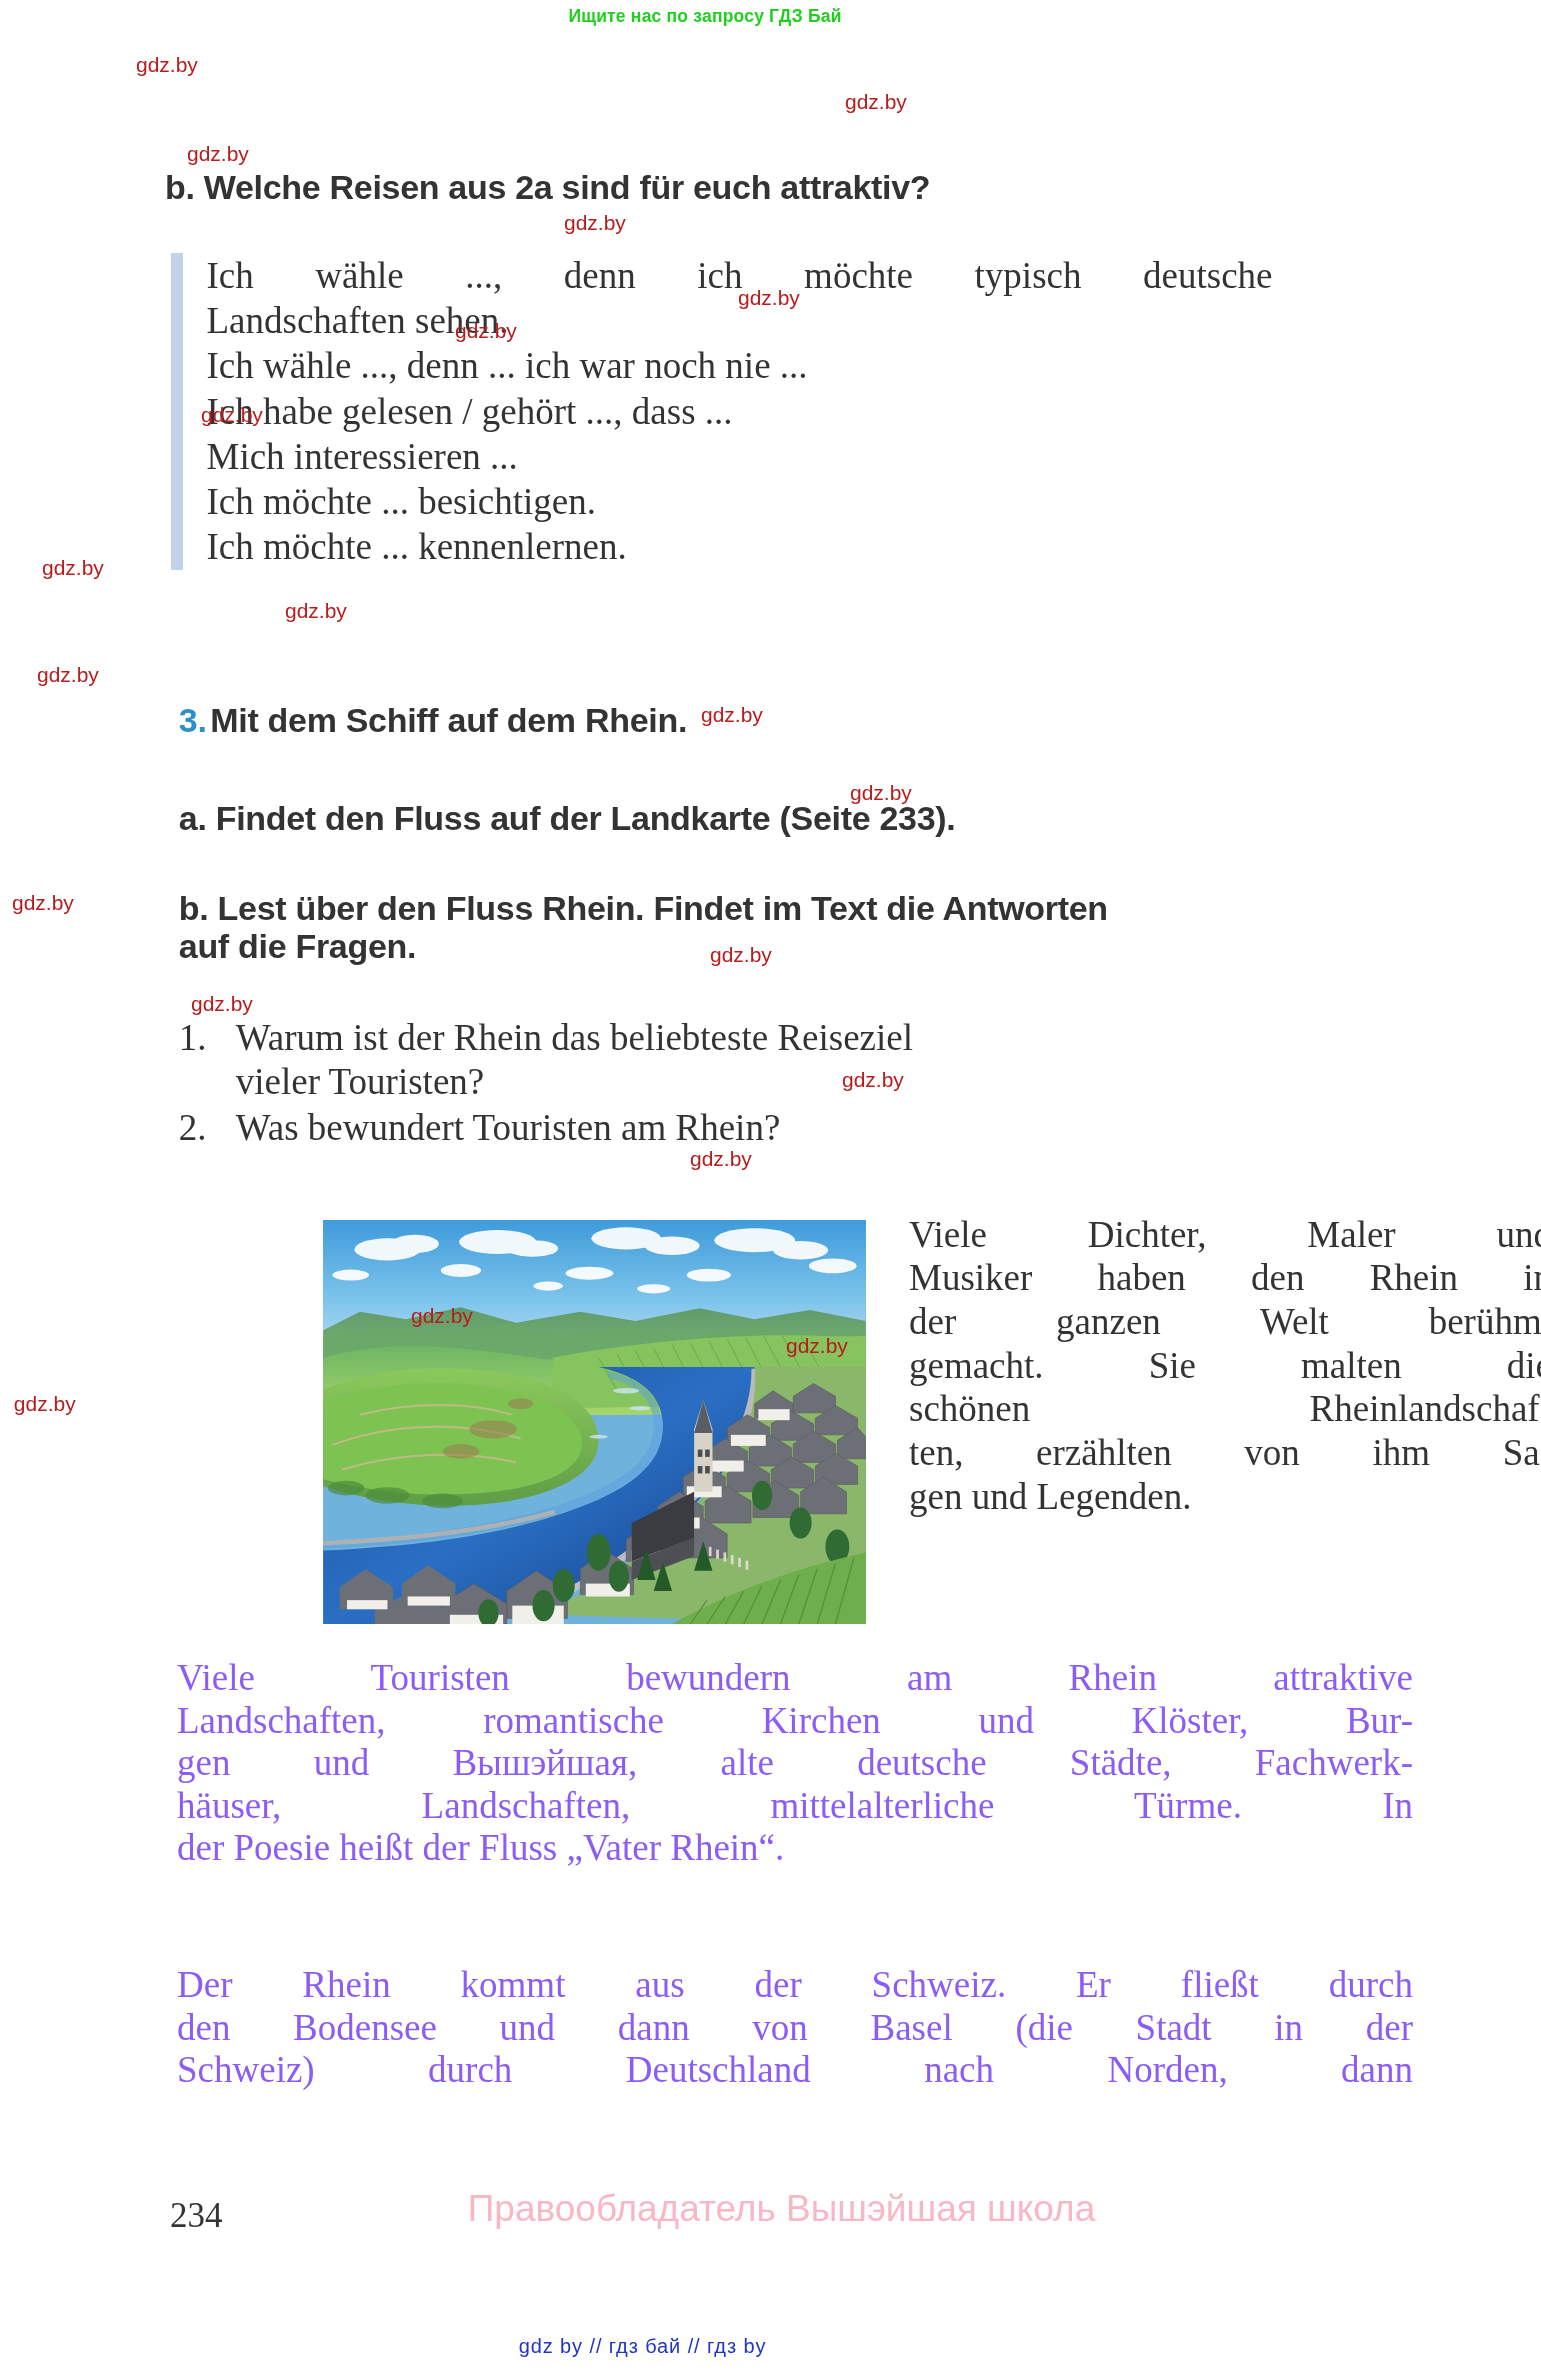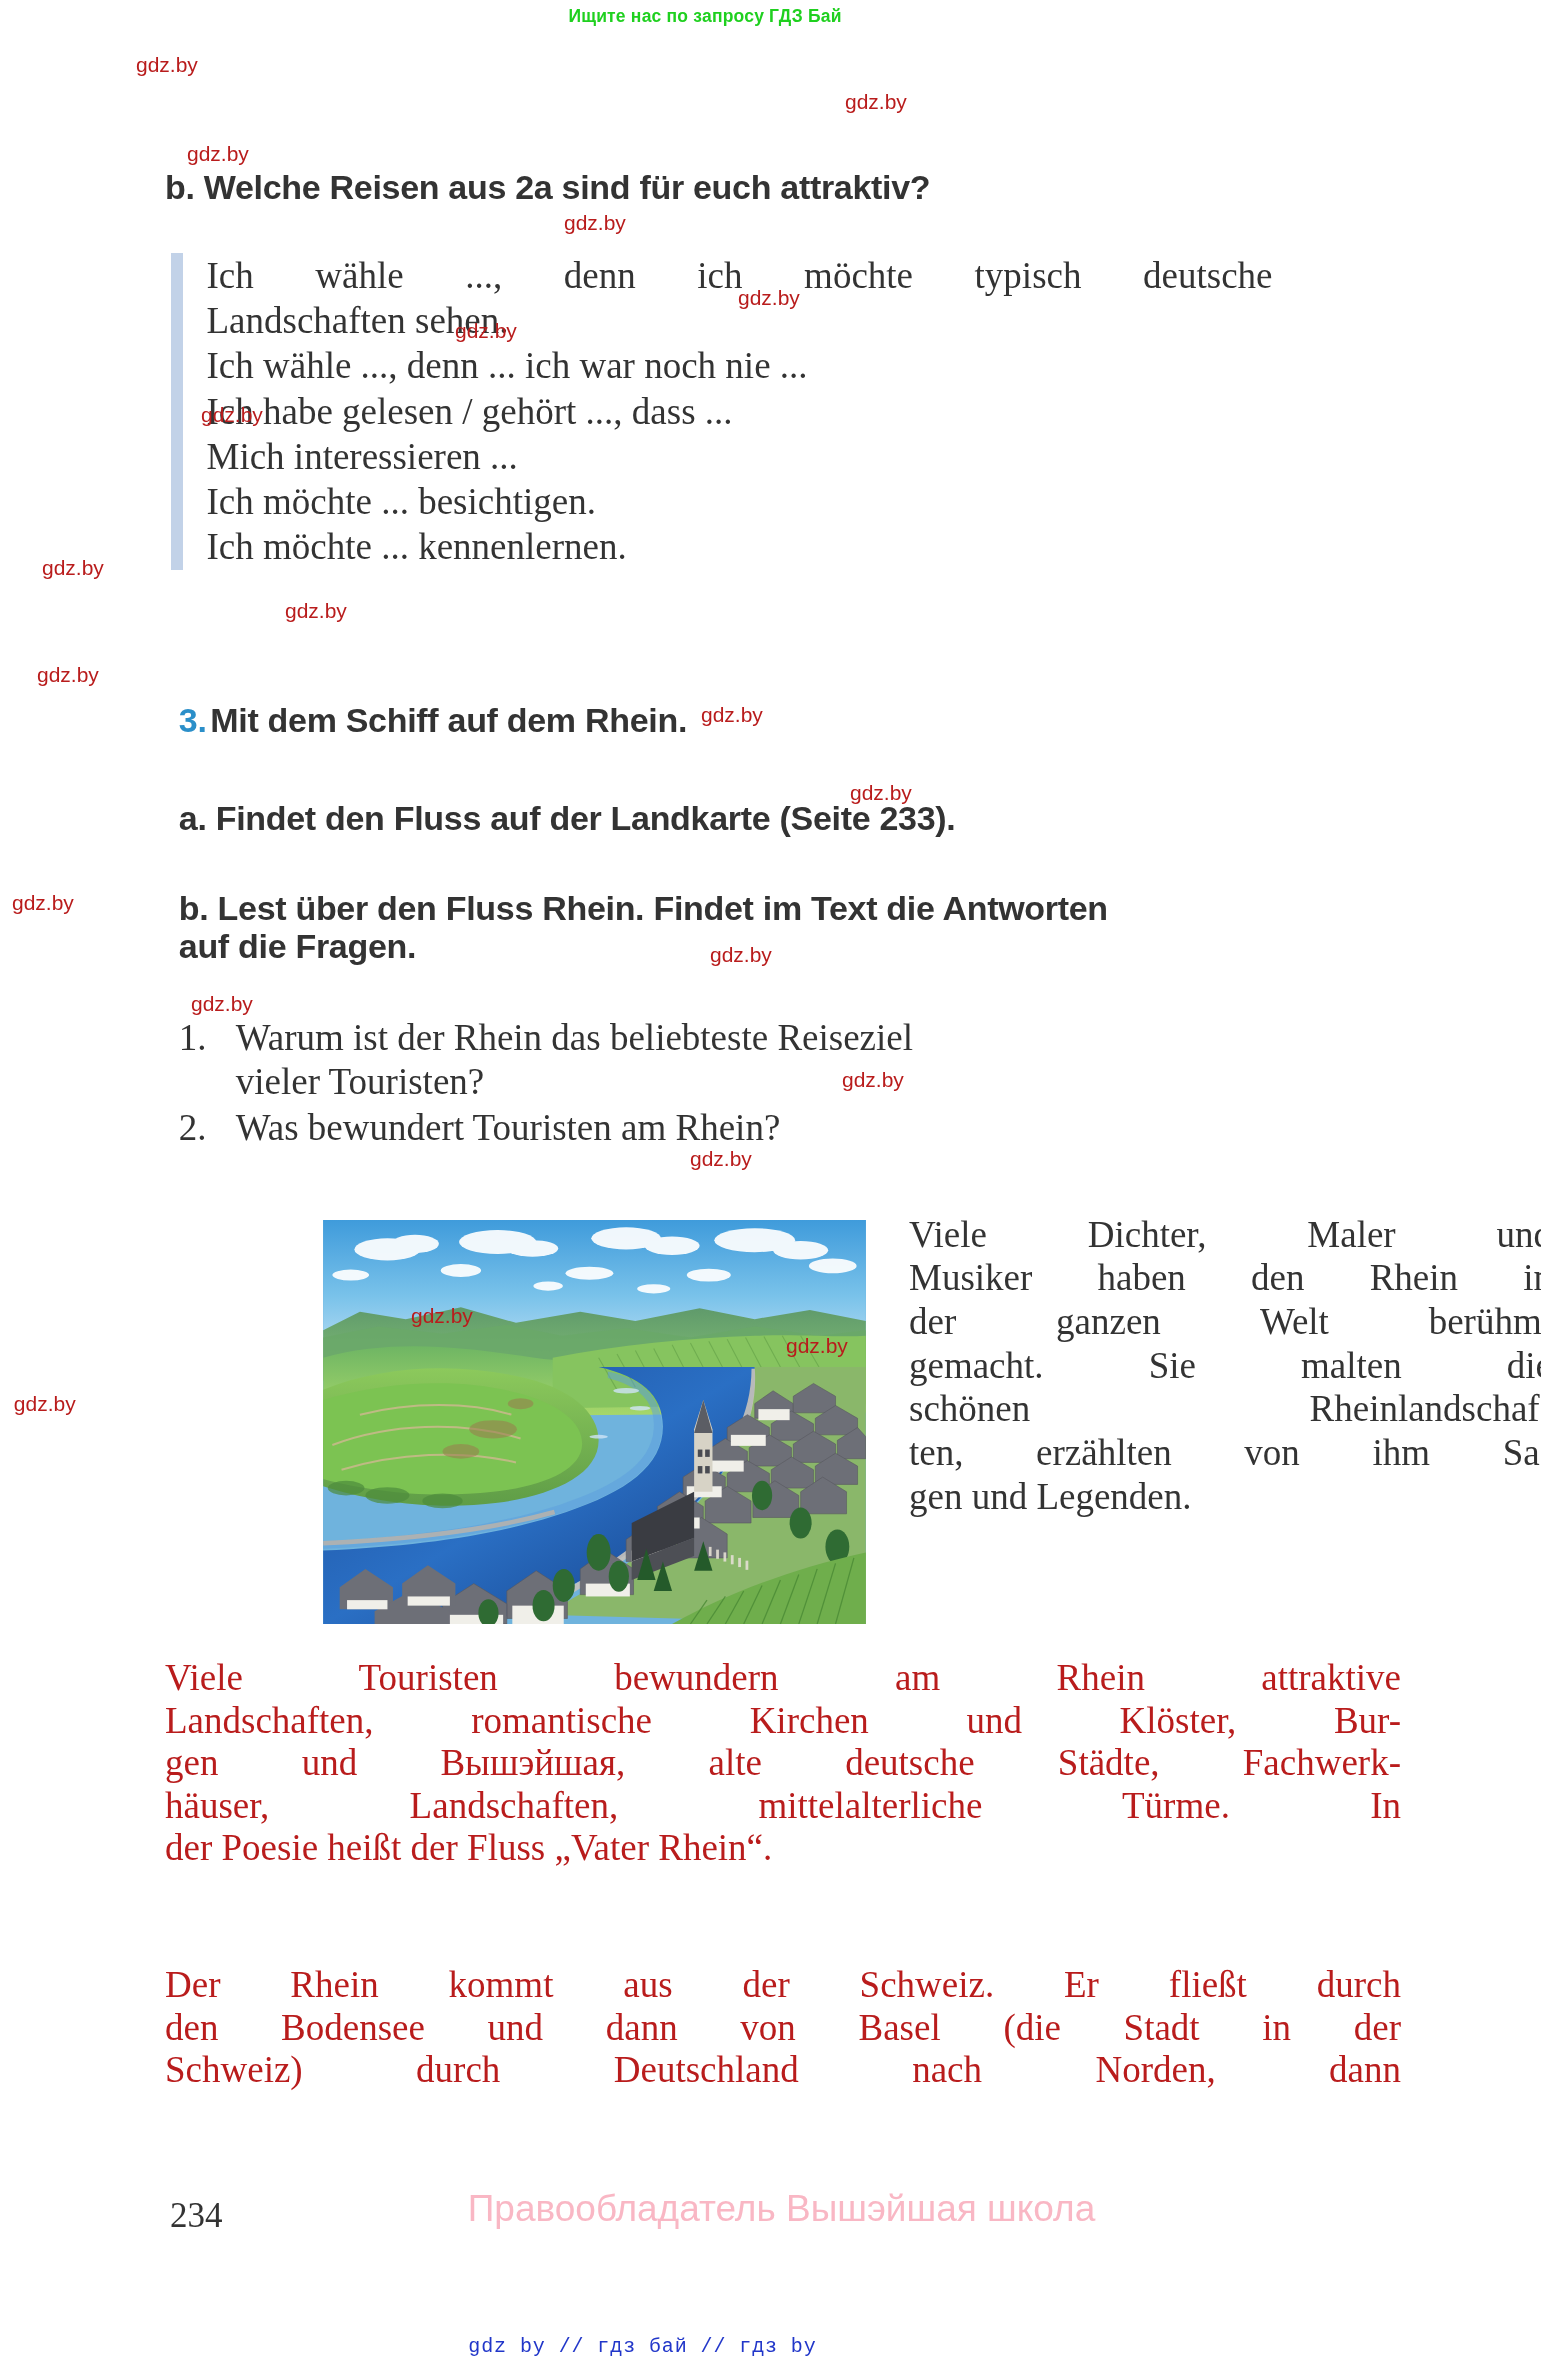--- a/index.html
+++ b/index.html
@@ -165,22 +165,22 @@
     color: #333333;
     font-size: 37px;
     line-height: 1.18;
     text-align: justify;
   }
   .side-par .lastline { text-align: left; }
 
   
   .body-par {
     position: absolute;
-    left: 0;
-    color: #b91c1c;
+    left: 12px;
+    color: #8b5cf6;
     font-size: 37px;
     line-height: 1.15;
     width: 1236px;
     text-align: justify;
   }
   .par-1 { top: 1657px; }
   .par-2 { top: 1964px; }
   .body-par .lastline { text-align: left; }
 
   
@@ -202,21 +202,21 @@
     font-size: 37px;
     color: #f9b7c4;
     white-space: nowrap;
   }
   .footer-bar {
     position: absolute;
     left: 0;
     top: 2335px;
     width: 1285px;
     text-align: center;
-    font-family: Liberation Mono, monospace;
+    font-family: Liberation Sans, sans-serif;
     font-size: 20px;
     color: #2136c9;
     letter-spacing: 0.9px;
   }
 </style>
 </head>
 <body>
 
 <div class="page">
 

